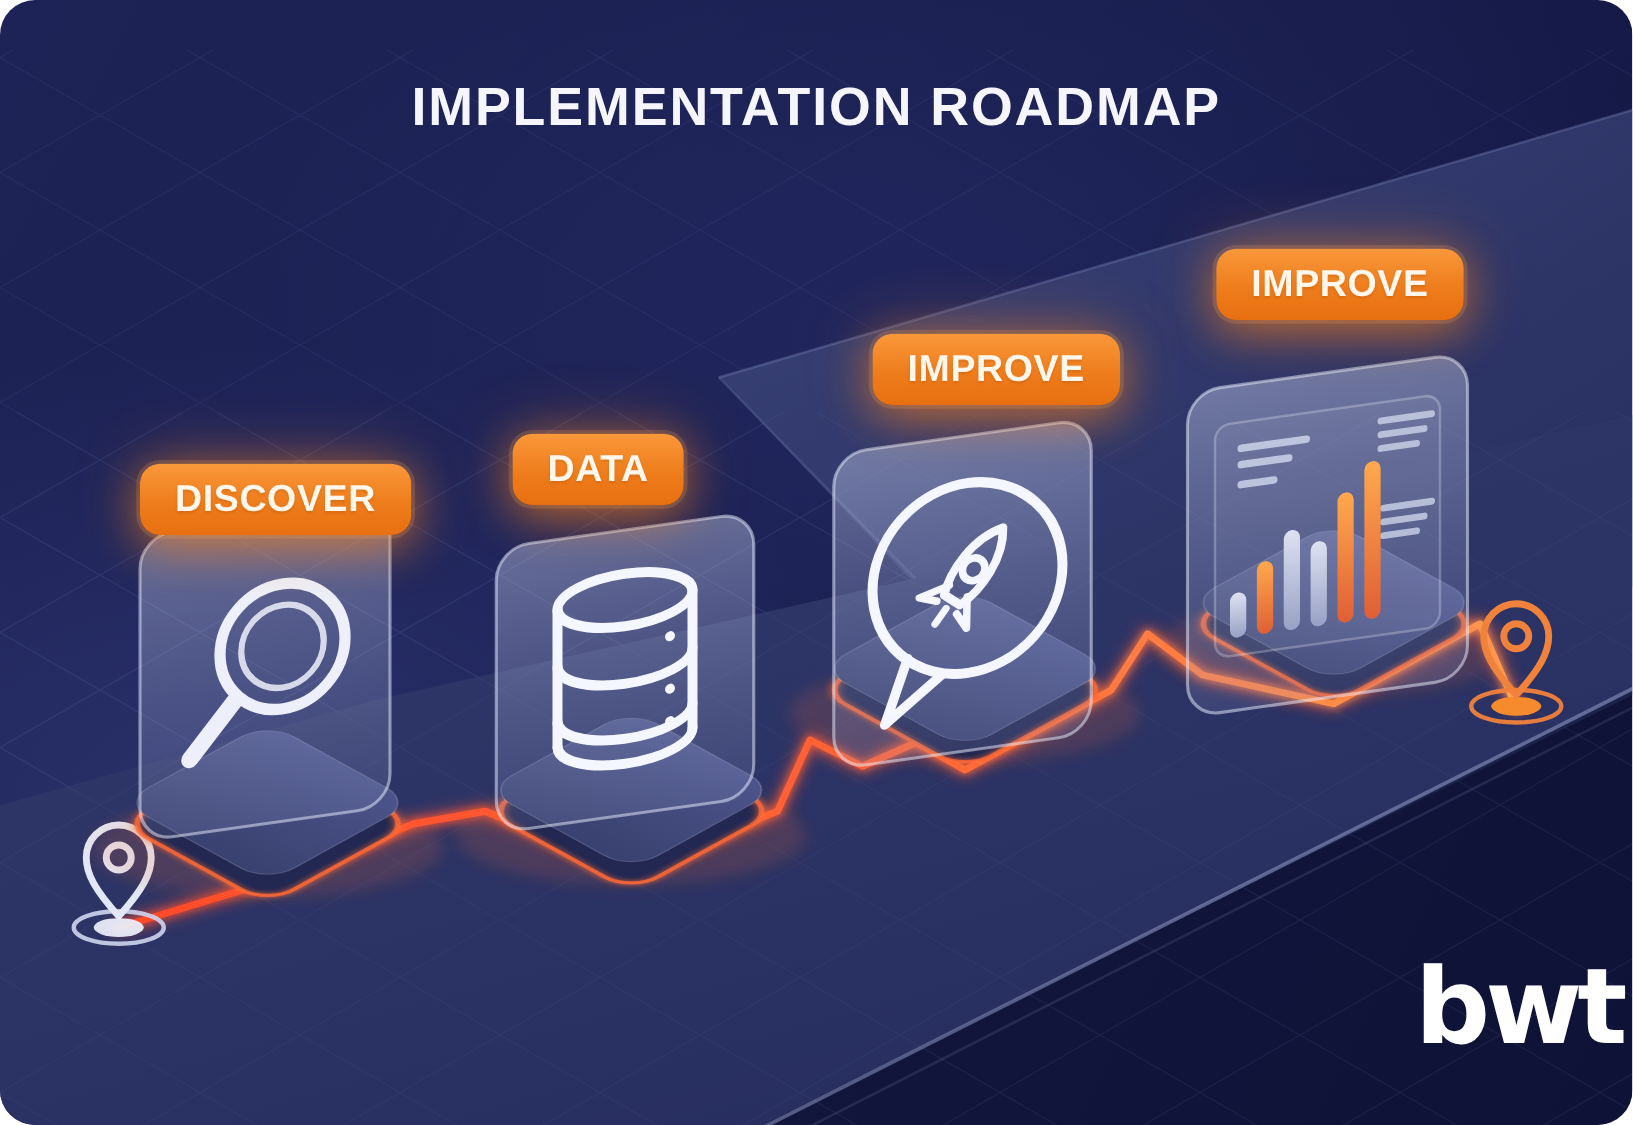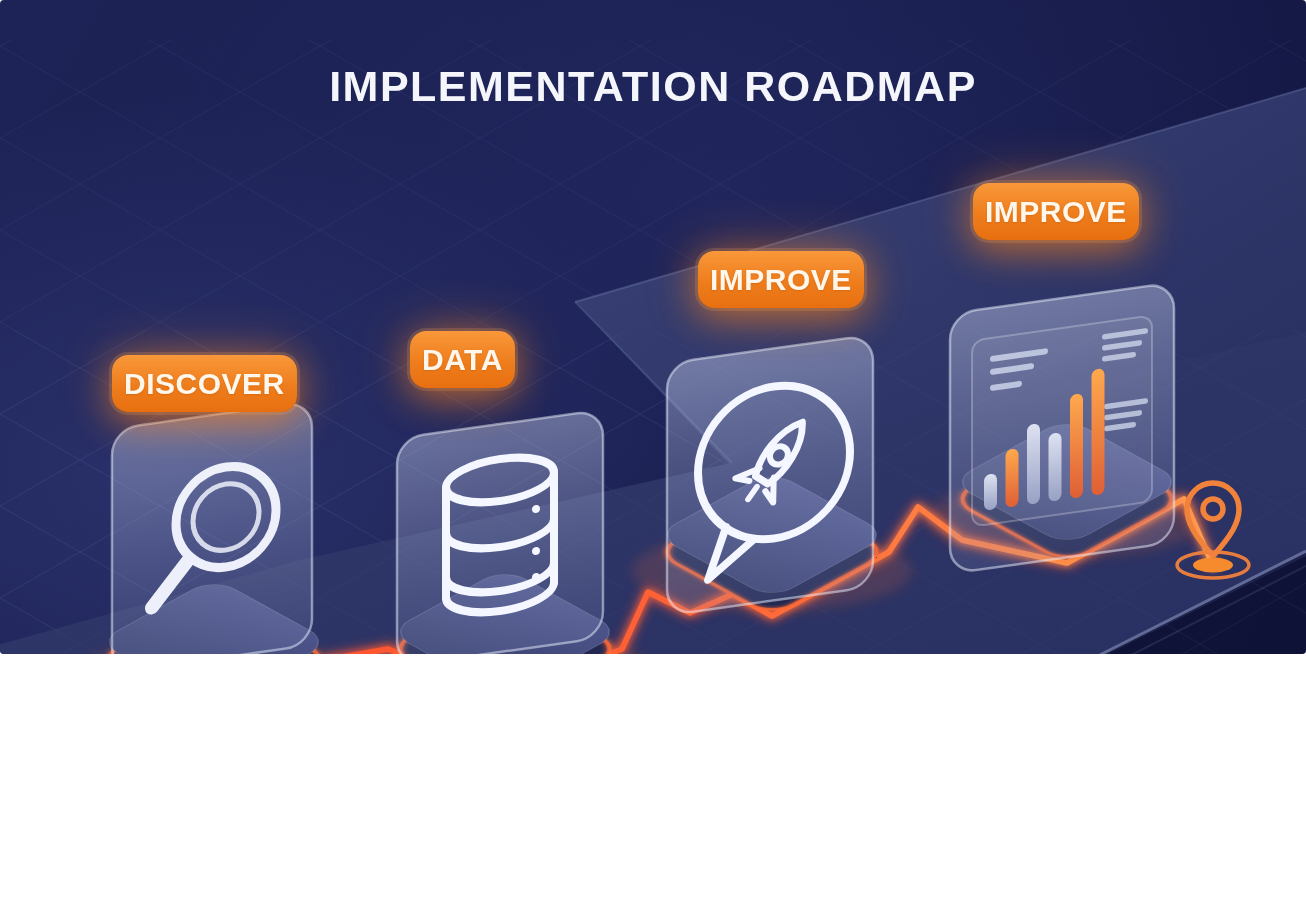--- a/index.html
+++ b/index.html
@@ -1,36 +1,37 @@
 <!DOCTYPE html>
 <html><head>
 <meta charset="utf-8">
 <style>
   html,body{margin:0;padding:0;background:#ffffff;}
   .canvas{
-    position:relative;width:1306px;height:654px;margin:0 auto;
-    border-radius:4px;overflow:hidden;
+    position:relative;width:1306px;height:900px;margin:0 auto;
+    border-radius:28px;overflow:hidden;
     background:
       radial-gradient(900px 620px at 14% 72%, rgba(45,53,112,.85) 0%, rgba(45,53,112,0) 60%),
       radial-gradient(1100px 760px at 55% 30%, rgba(36,42,100,.7) 0%, rgba(36,42,100,0) 58%),
       linear-gradient(118deg,#1e2357 0%,#181d4c 55%,#121540 100%);
     font-family:"Liberation Sans","DejaVu Sans",sans-serif;
   }
   .scene{position:absolute;inset:0;}
   .page-title{
     position:absolute;left:0;right:0;top:62px;text-align:center;
     color:#f5f6fb;font-size:43px;font-weight:800;letter-spacing:1.5px;
   }
   .stage-label{
     position:absolute;display:flex;align-items:center;justify-content:center;
     background:linear-gradient(180deg,#f9983a 0%,#ee7d1c 55%,#e86f10 100%);
     color:#fff7ec;font-weight:800;font-size:30px;letter-spacing:.5px;
-    border-radius:16px;padding:0 12px;height:57px;
+    border-radius:16px;padding:0 28px;height:57px;
     box-shadow:0 0 0 3px rgba(255,170,90,.18),0 10px 34px rgba(238,120,25,.5),0 0 52px rgba(255,140,40,.45);
     text-shadow:0 1px 2px rgba(180,80,0,.35);
+    margin-top:16px;
   }
   #label-discover{left:112px;top:355px;}
   #label-data{left:410px;top:331px;}
   #label-launch{left:698px;top:251px;}
   #label-improve{left:973px;top:183px;}
   .brand-logo{
     position:absolute;left:1132px;top:756px;
     color:#ffffff;font-size:84px;font-weight:700;letter-spacing:-4px;
     font-family:"DejaVu Sans","Liberation Sans",sans-serif;
   }

